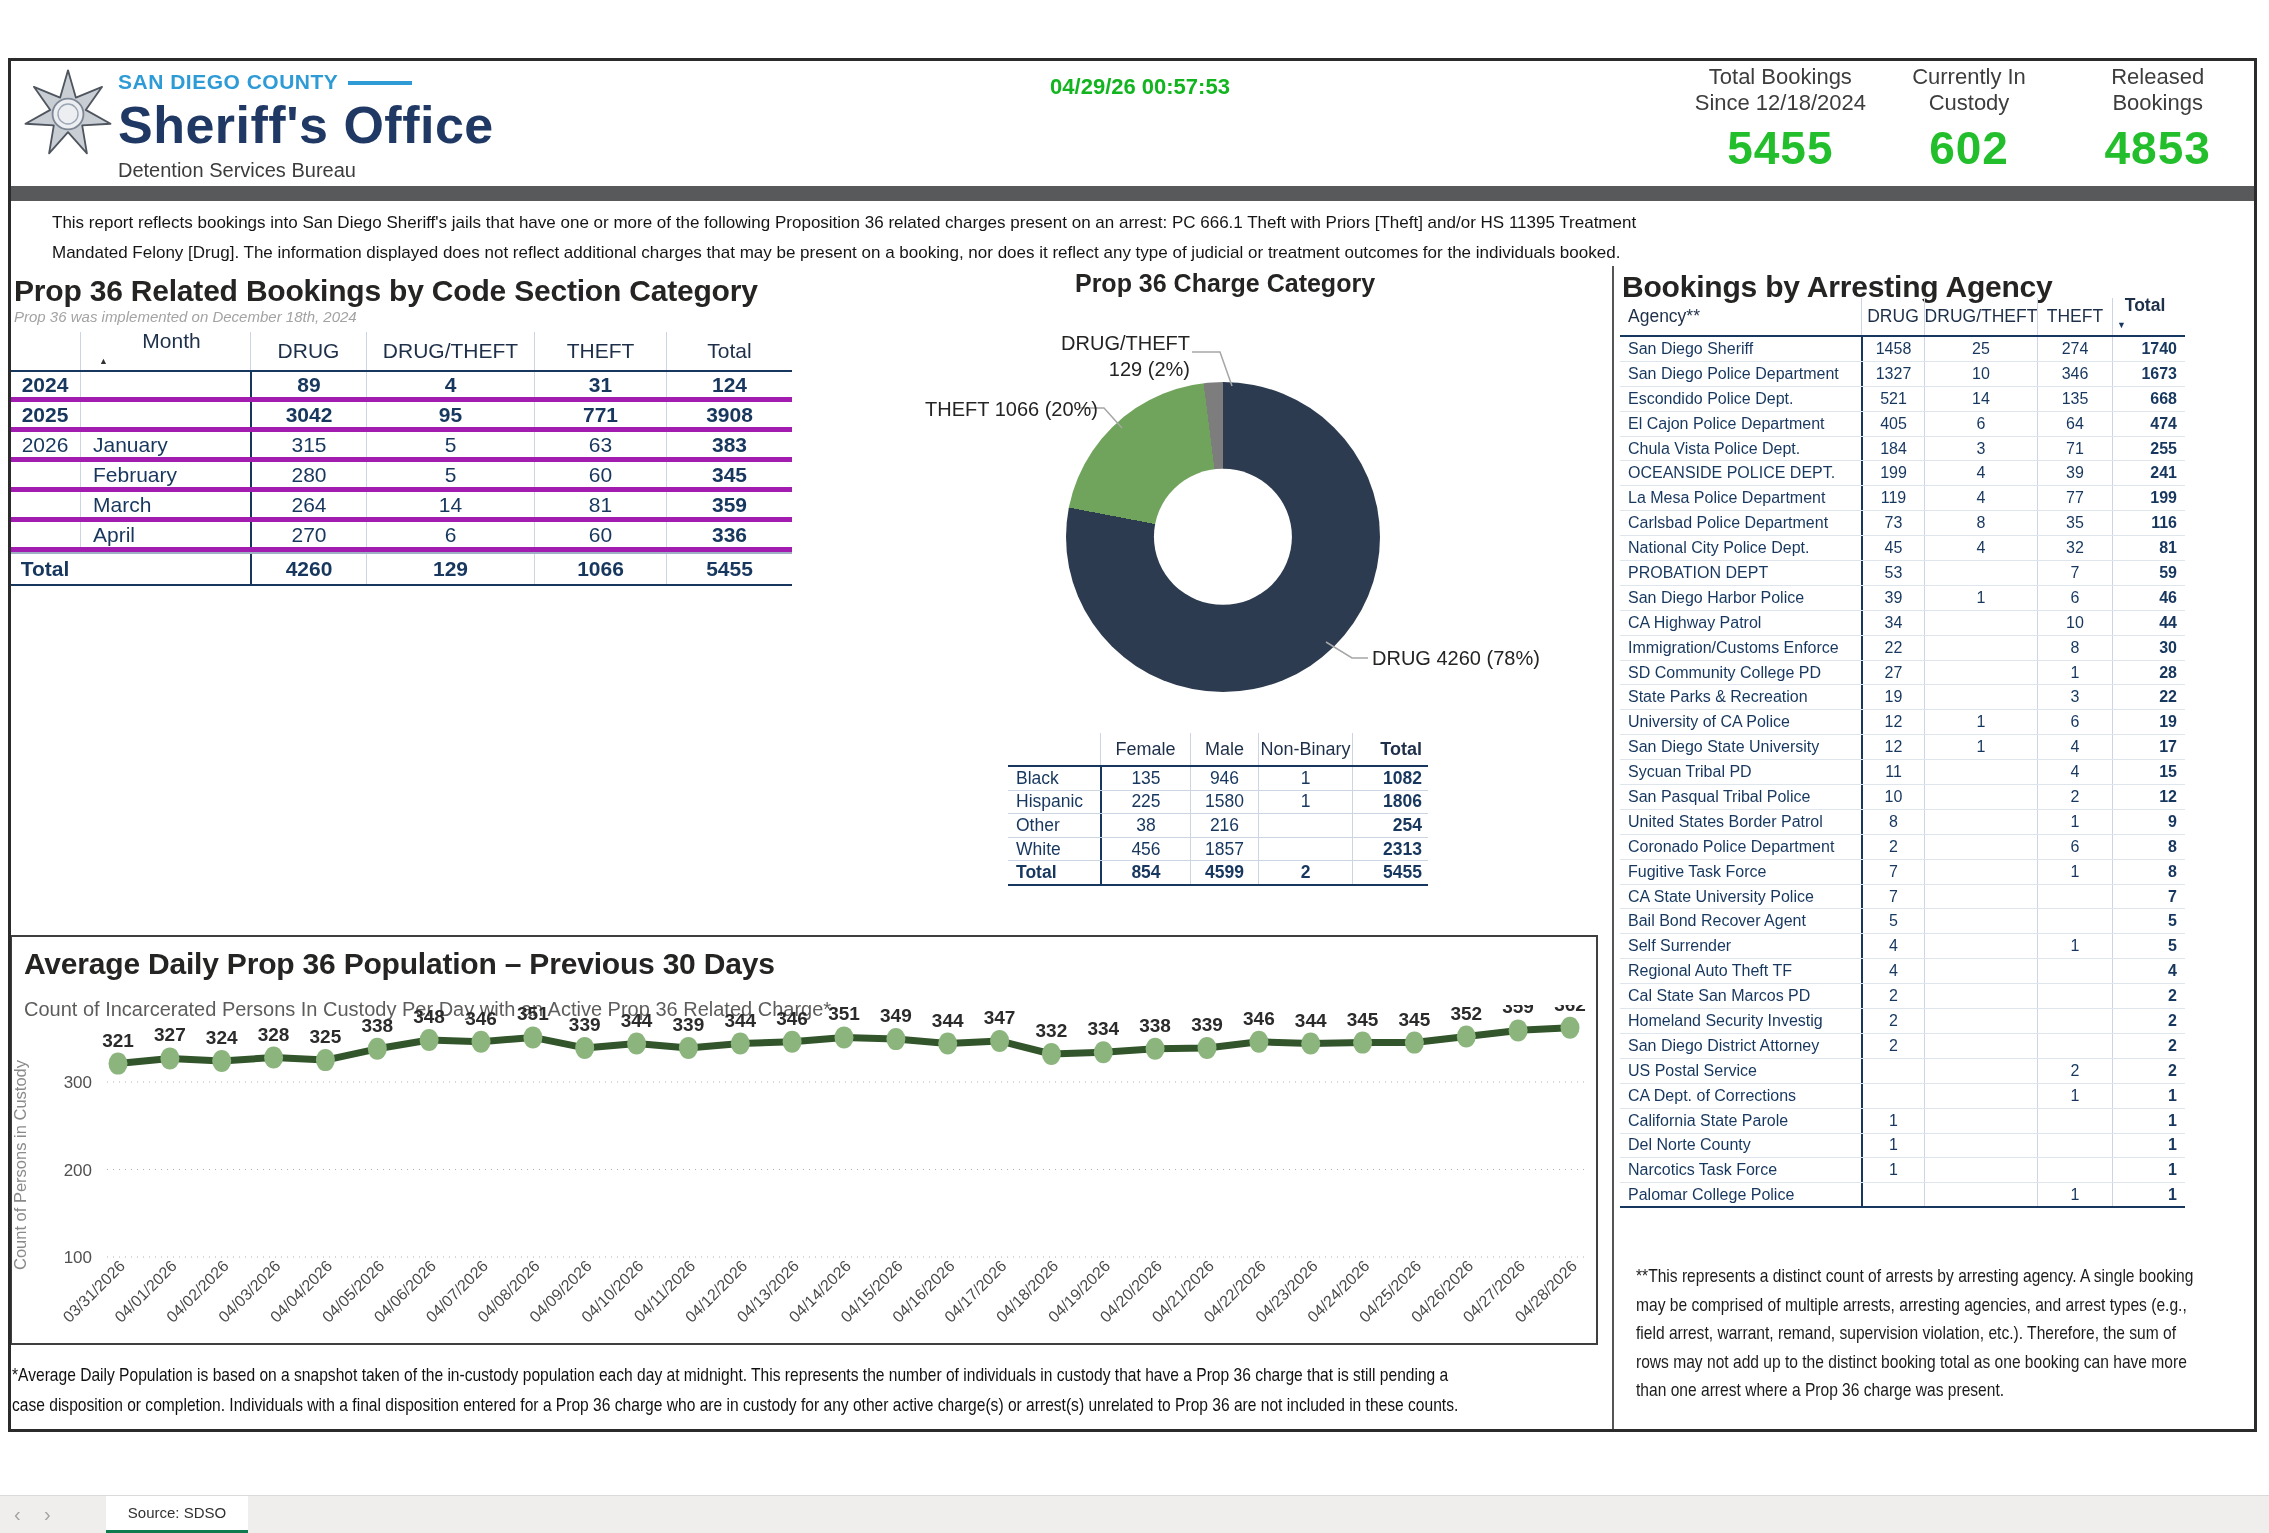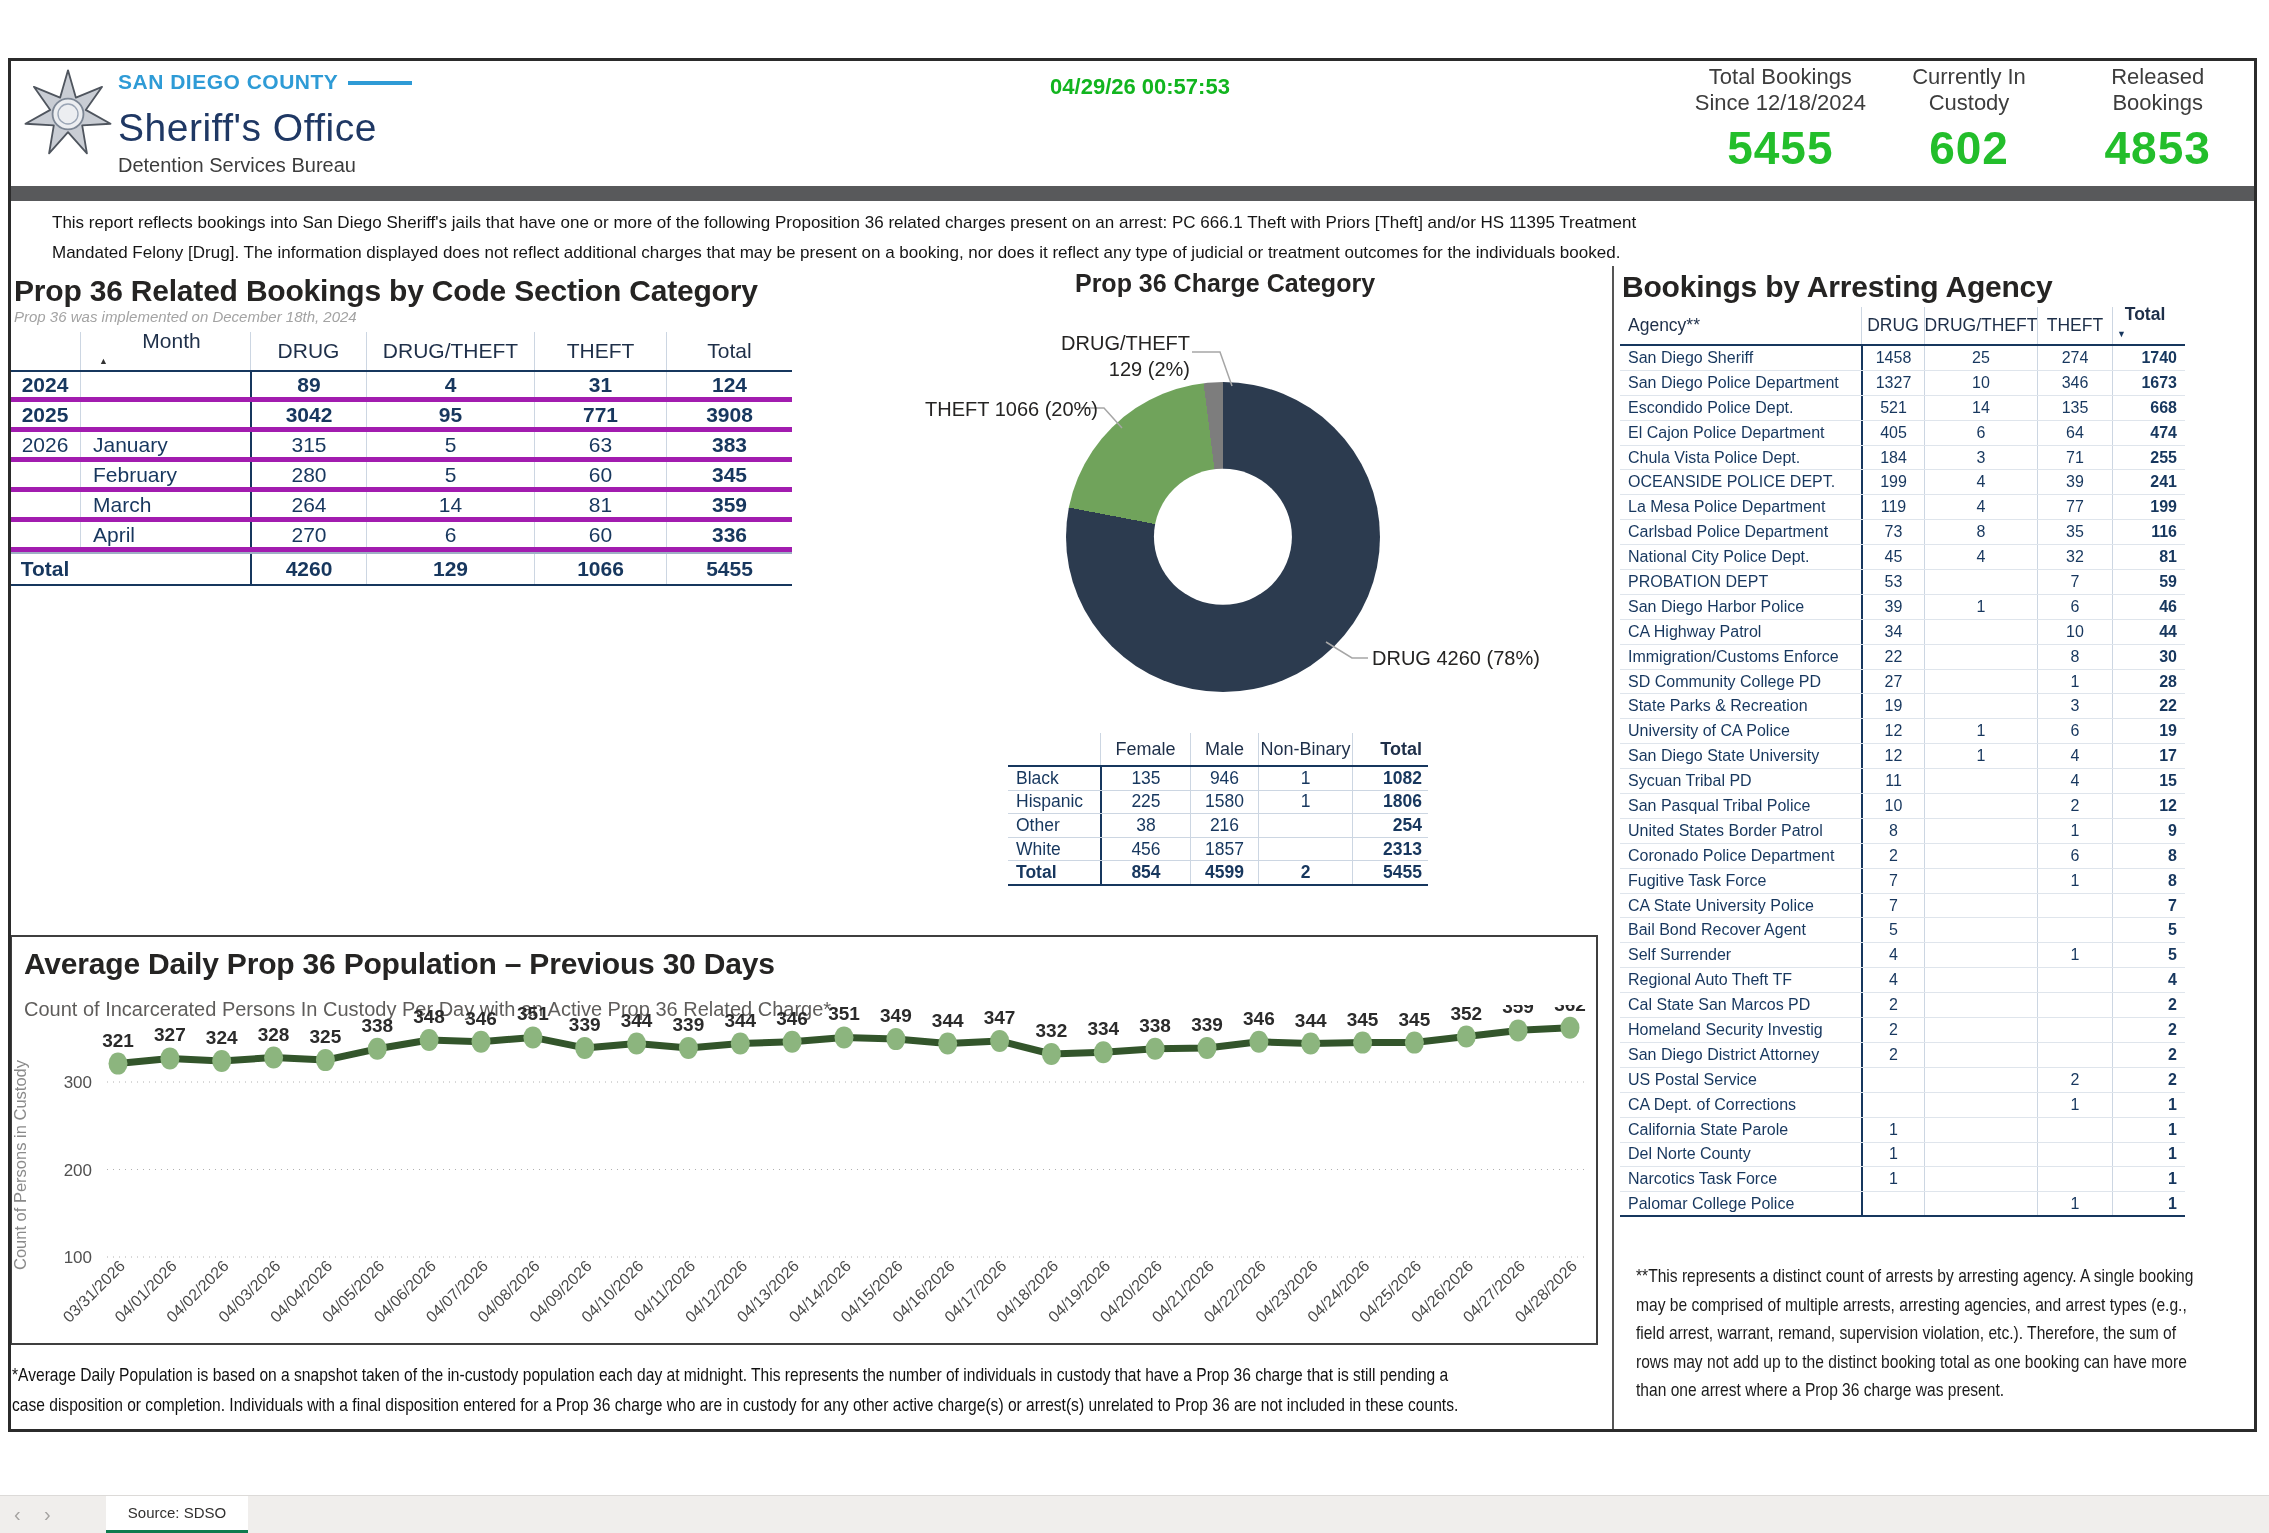--- a/index.html
+++ b/index.html
@@ -5,21 +5,21 @@
   * { margin:0; padding:0; box-sizing:border-box; }
   body { background:#fff; font-family:"Liberation Sans","DejaVu Sans",sans-serif; }
   .page { position:relative; width:2269px; height:1533px; background:#fff; overflow:hidden; }
   .frame { position:absolute; left:8px; top:58px; width:2249px; height:1374px; border:3px solid #2b2b2b; pointer-events:none; z-index:40; }
 
   
   .badge { position:absolute; left:22px; top:64px; width:92px; height:100px; }
   .brand-text { position:absolute; left:118px; top:70px; }
   .brand-county { font-size:21px; font-weight:600; color:#2E9BD6; letter-spacing:.5px; }
   .brand-dash { display:inline-block; width:64px; height:4px; background:#2E9BD6; margin-left:10px; vertical-align:middle; }
-  .brand-office { font-size:39px; font-weight:400; color:#1F3864; letter-spacing:.5px; margin-top:12px; }
+  .brand-office { font-size:52px; font-weight:700; color:#1F3864; letter-spacing:.5px; margin-top:1px; }
   .brand-bureau { font-size:20px; color:#3c3c3c; margin-top:4px; }
   .title-block { position:absolute; left:760px; top:74px; width:760px; text-align:center; }
   .t-strong { font-size:47px; font-weight:800; color:#0d0d0d; letter-spacing:-1px; }
   .t-light { font-size:44px; font-weight:300; color:#1a1a1a; letter-spacing:1px; }
   .timestamp { font-size:22px; font-weight:600; color:#12B51F; }
   .kpis { position:absolute; left:1686px; top:64px; width:566px; display:flex; }
   .kpi { flex:1; text-align:center; }
   .kpi-label { font-size:22px; color:#3d3d3d; line-height:26px; white-space:pre-line; }
   .kpi-value { font-size:46px; font-weight:700; color:#23BE2B; margin-top:5px; letter-spacing:1px; }
 
@@ -61,21 +61,21 @@
   .drow { display:flex; height:23.6px; }
   .drow.body { border-bottom:1px solid #ccd6e2; }
   .dhead { height:34px; border-bottom:2px solid #17375E; font-size:18px; color:#1e2f49; }
   .dc { display:flex; align-items:center; justify-content:center; }
   .dw0{width:92px; justify-content:flex-start; padding-left:8px;} .dw1{width:90px;} .dw2{width:68px;} .dw3{width:94px;} .dw4{width:76px; justify-content:flex-end; padding-right:6px;}
   .dtotal-row { height:24.6px; font-weight:700; border-bottom:2px solid #17375E; }
   .dboldcol { font-weight:700; }
 
   
   .agency-title { left:1622px; top:270px; }
-  .atable { position:absolute; left:1620px; top:307px; width:565px; color:#17375E; font-size:16px; }
+  .atable { position:absolute; left:1620px; top:298px; width:565px; color:#17375E; font-size:16px; }
   .arow { display:flex; height:24.9px; border-bottom:1px solid #dfe5ec; }
   .ahead { height:39px; border-bottom:2px solid #17375E; font-size:17.5px; color:#1e2f49; }
   .atable > .arow:last-child { border-bottom:2px solid #17375E; }
   .ac { display:flex; align-items:center; justify-content:center; }
   .aw0{width:241px; justify-content:flex-start; padding-left:8px;} .aw1{width:63px;} .aw2{width:113px;} .aw3{width:75px;} .aw4{width:73px; justify-content:flex-end; padding-right:8px;}
   .atot { font-weight:700; }
   .agency-note { position:absolute; left:1636px; top:1262px; width:740px; font-size:19px; line-height:28.6px; color:#1c1c1c; white-space:pre-line; transform:scaleX(.82); transform-origin:left top; }
   .col-divider { position:absolute; left:1612px; top:266px; width:2px; height:1164px; background:#555; }
 
   

